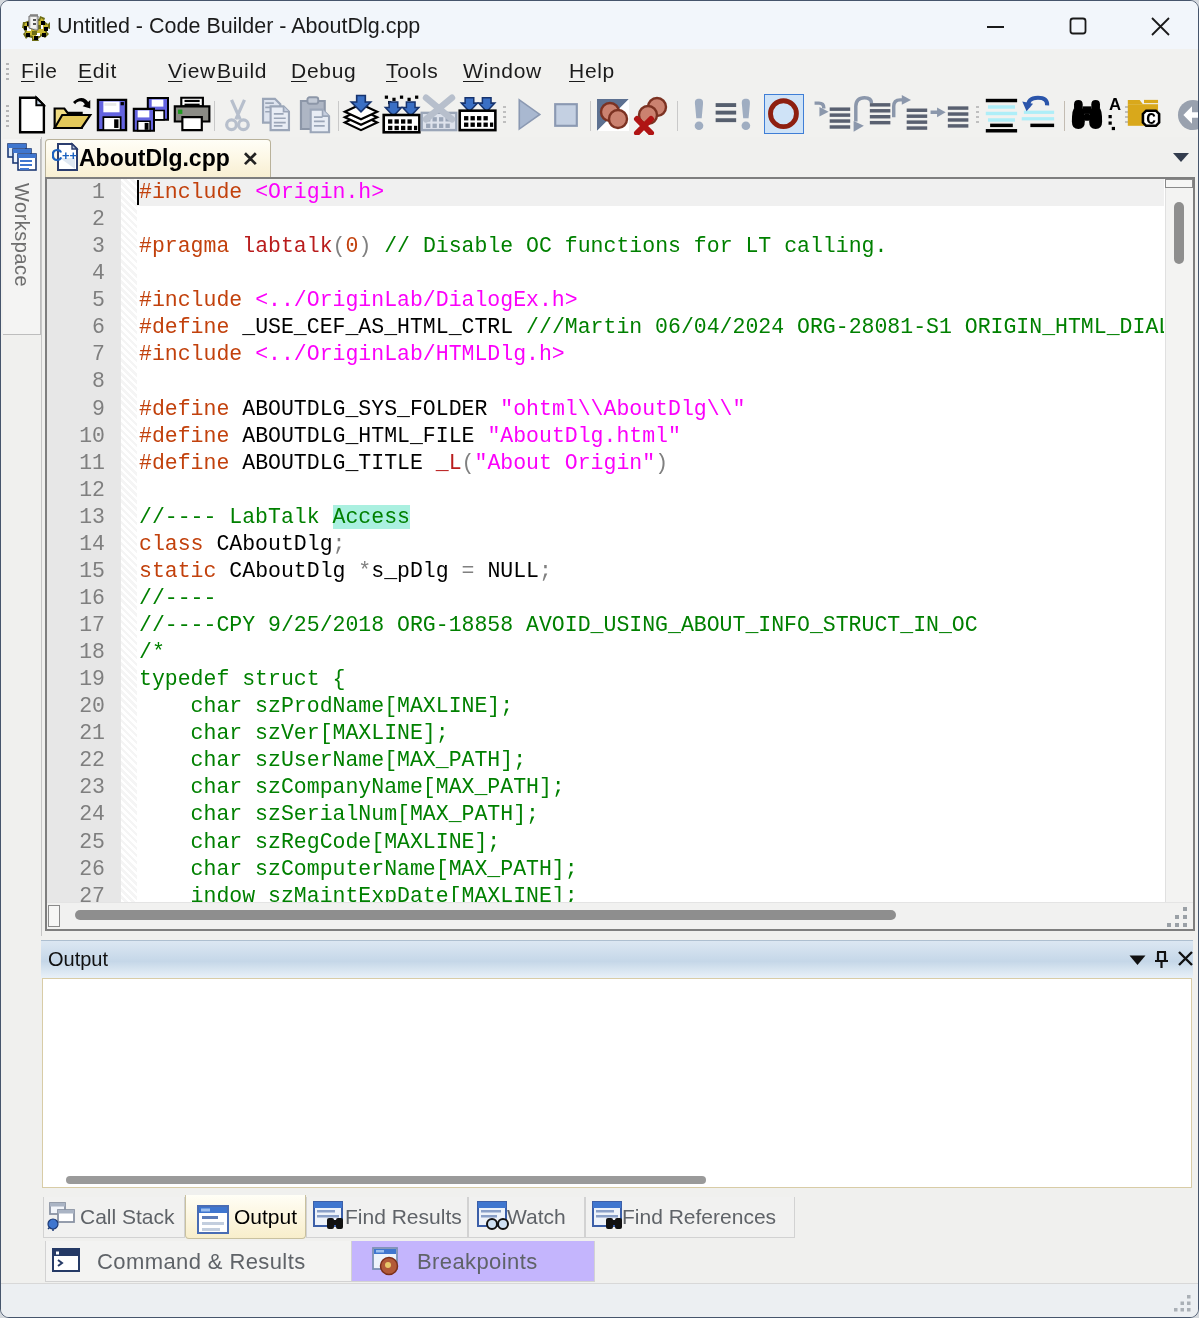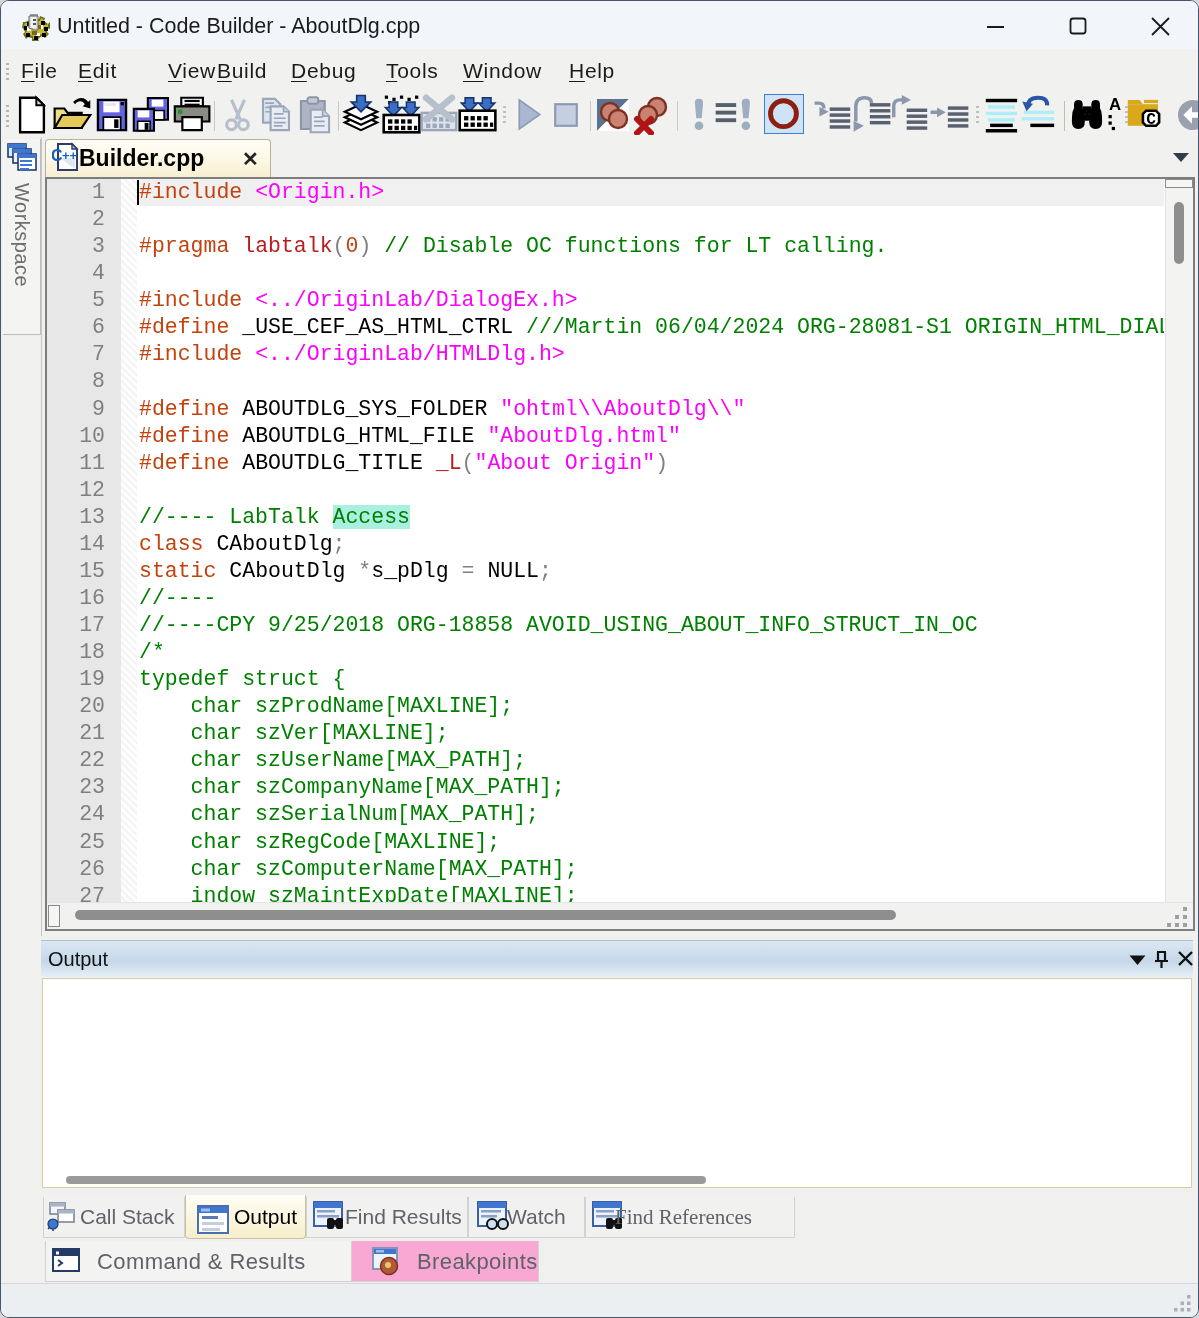--- a/index.html
+++ b/index.html
@@ -423,21 +423,21 @@
 
   <div id="tabbar">
     <div id="tab1">
       <svg class="abs" style="left:6px;top:2px;" width="28" height="30" viewBox="0 0 28 30">
         <path d="M6 2 H20 L25 7 V28 H6 Z" fill="#ffffff" stroke="#2c3e6e" stroke-width="2"></path>
         <path d="M20 2 V7 H25 Z" fill="#b9c8dd" stroke="#2c3e6e" stroke-width="1.4"></path>
         <path d="M8 16 L23 27 V16 Z" fill="#dfe8f2"></path>
         <text x="-1" y="19" font-family="Liberation Sans" font-size="16" font-weight="bold" fill="#1b62c0">C</text>
         <text x="10" y="17.5" font-family="Liberation Sans" font-size="13" font-weight="bold" fill="#1b62c0">++</text>
       </svg>
-      <div class="tx">Builder.cpp</div>
+      <div class="tx">AboutDlg.cpp</div>
       <div class="cls">✕</div>
     </div>
     <svg id="tabdrop" width="18" height="12">
         <path d="M1 1 L17 1 L9 10 Z" fill="#333c4d"></path>
       </svg>
   </div>
 
   <div id="edframe">
     <div id="gutter">
         <pre>1
@@ -591,32 +591,32 @@
       <rect x="1" y="1" width="28" height="24" fill="#eef3fa" stroke="#3c5fa8" stroke-width="2"></rect>
       <rect x="1" y="1" width="28" height="6" fill="#3f76cf"></rect>
       <rect x="4" y="9" width="18" height="2.5" fill="#8aa0c8"></rect>
       <rect x="4" y="14" width="22" height="2.5" fill="#8aa0c8"></rect>
       <g fill="#111">
         <rect x="14" y="17" width="7" height="11" rx="2"></rect>
         <rect x="23" y="17" width="7" height="11" rx="2"></rect>
         <rect x="20" y="19" width="4" height="5"></rect>
       </g>
     </svg>
-    <div class="tx" style="left:29px;font-family:Liberation Serif, serif;">Find References</div>
+    <div class="tx" style="left:36px;">Find References</div>
   </div>
   <div class="btab" style="left:44px;top:1240px;width:356px;background:#f3f3f2;">
     <svg class="abs" style="left:6px;top:7px;" width="28" height="26" viewBox="0 0 28 26">
       <rect x="1" y="1" width="26" height="22" fill="#fff" stroke="#253a66" stroke-width="2"></rect>
       <rect x="2" y="2" width="24" height="6" fill="#253a66"></rect>
       <rect x="4" y="3.5" width="3" height="3" fill="#fff"></rect>
       <path d="M6 12 L10 15 L6 18" stroke="#253a66" stroke-width="2" fill="none"></path>
     </svg>
     <div class="tx" style="left:51px;font-size:22px;letter-spacing:0.4px;">Command &amp; Results</div>
   </div>
-  <div class="btab" style="left:350px;top:1240px;width:188px;background:#f9a8d4;">
+  <div class="btab" style="left:350px;top:1240px;width:244px;background:#c4b5fd;">
     <svg class="abs" style="left:20px;top:6px;" width="32" height="30" viewBox="0 0 32 30">
       <rect x="1" y="1" width="24" height="21" fill="#eef3fa" stroke="#7c90b4" stroke-width="1.8"></rect>
       <rect x="2" y="2" width="22" height="5" fill="#3f76cf"></rect>
       <rect x="4" y="3" width="8" height="2.5" fill="#9dc0ef"></rect>
       <circle cx="17" cy="19" r="8.5" fill="#b25a38" stroke="#7c2f1a" stroke-width="1.5"></circle>
       <circle cx="16" cy="18" r="3" fill="#e8c96a"></circle>
     </svg>
     <div class="tx" style="left:65px;font-size:22px;letter-spacing:0.4px;">Breakpoints</div>
   </div>
   <div id="status">

